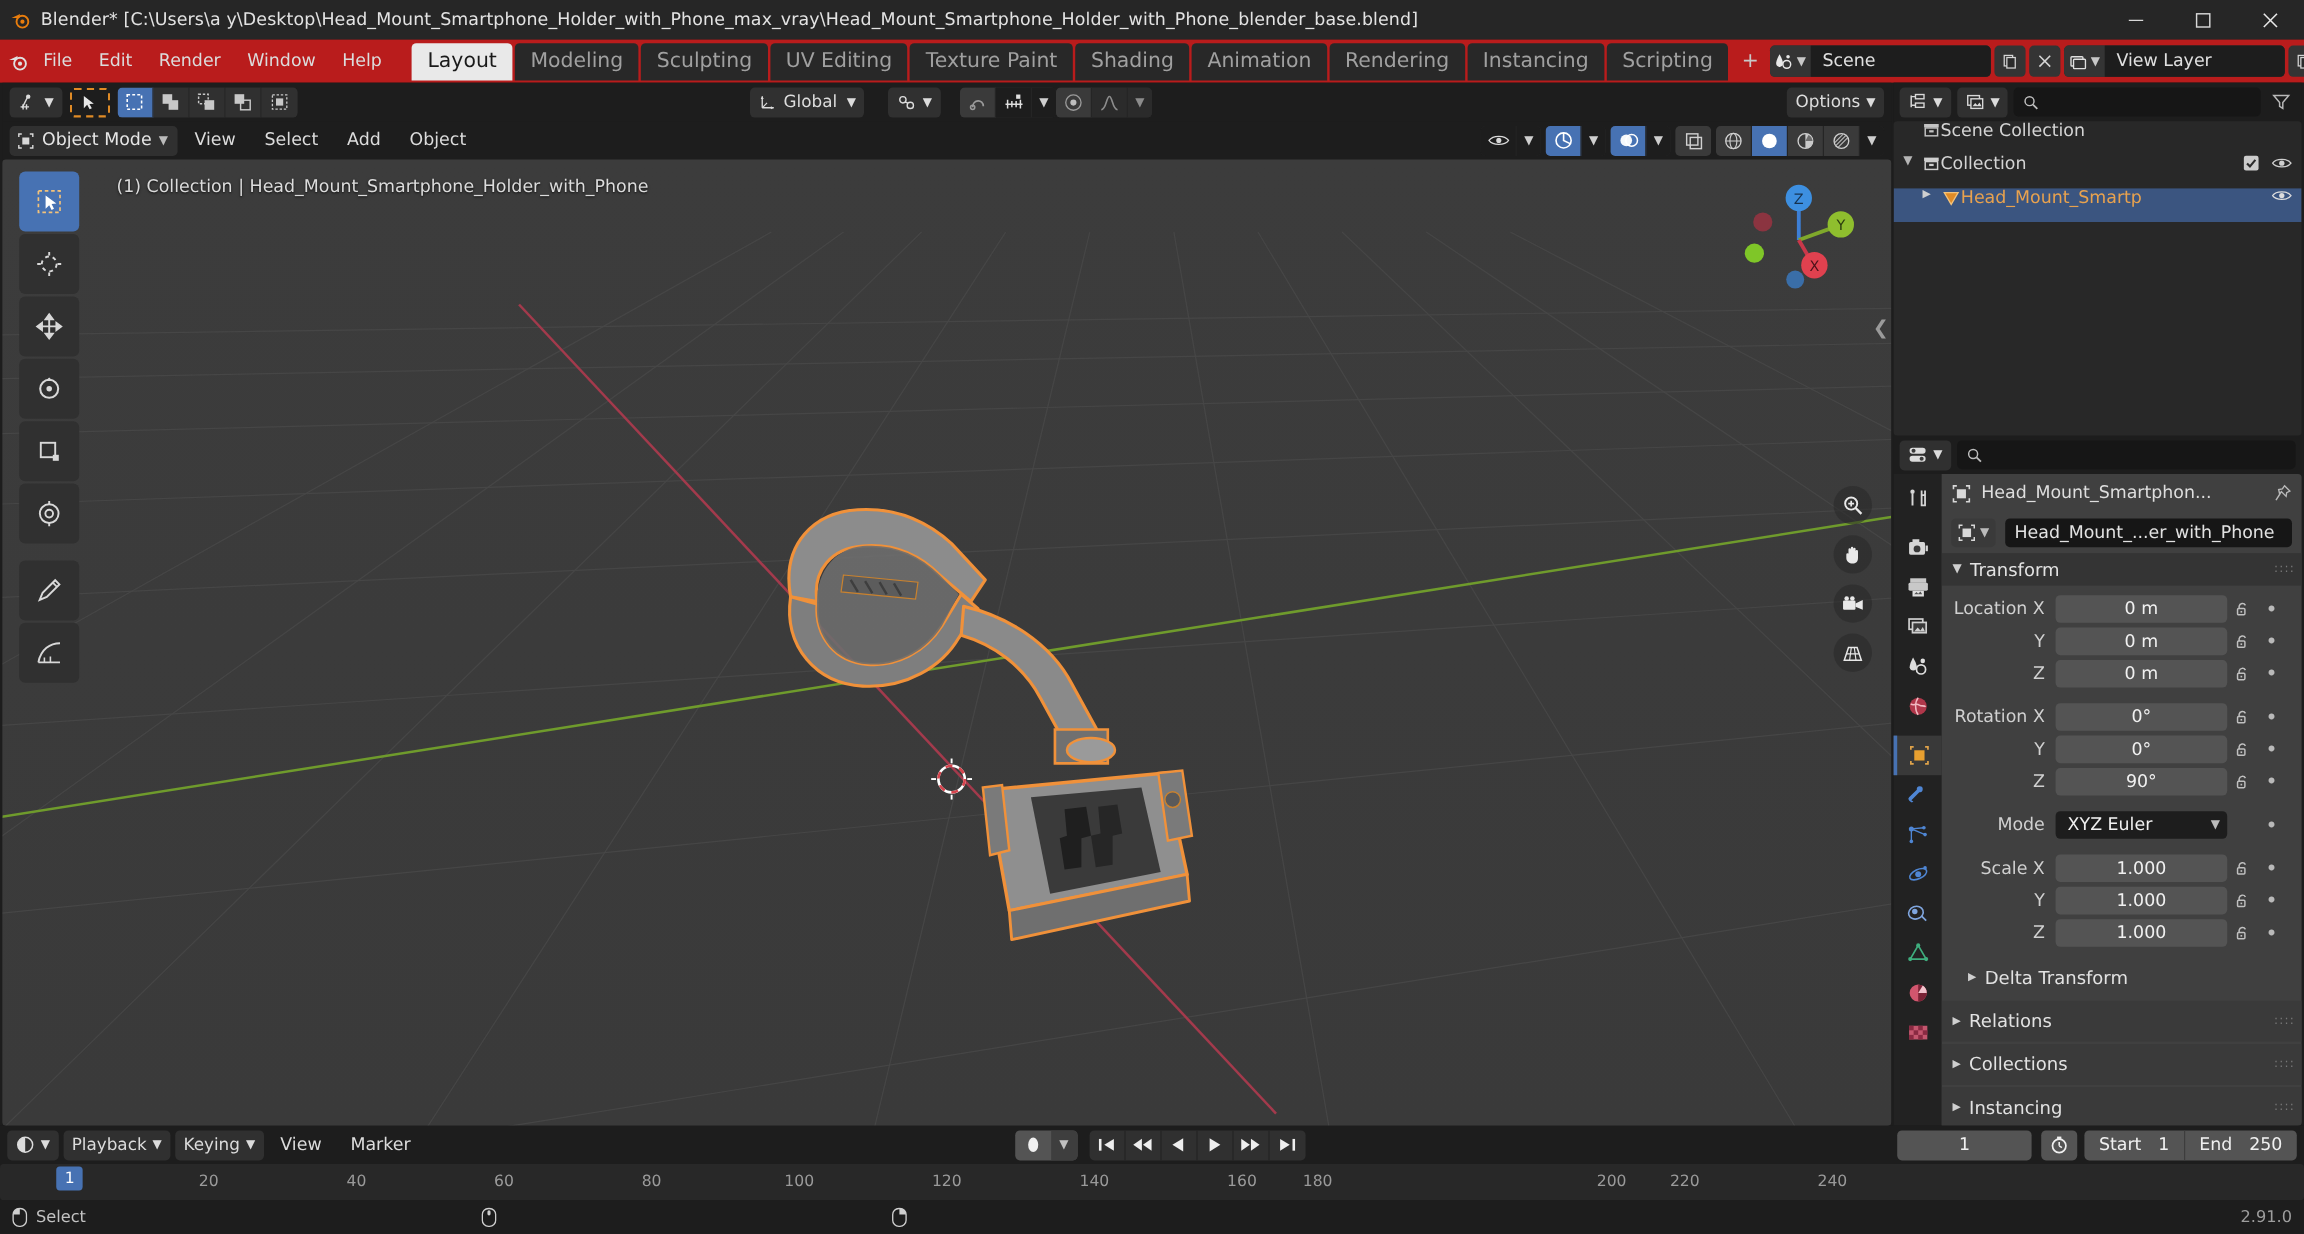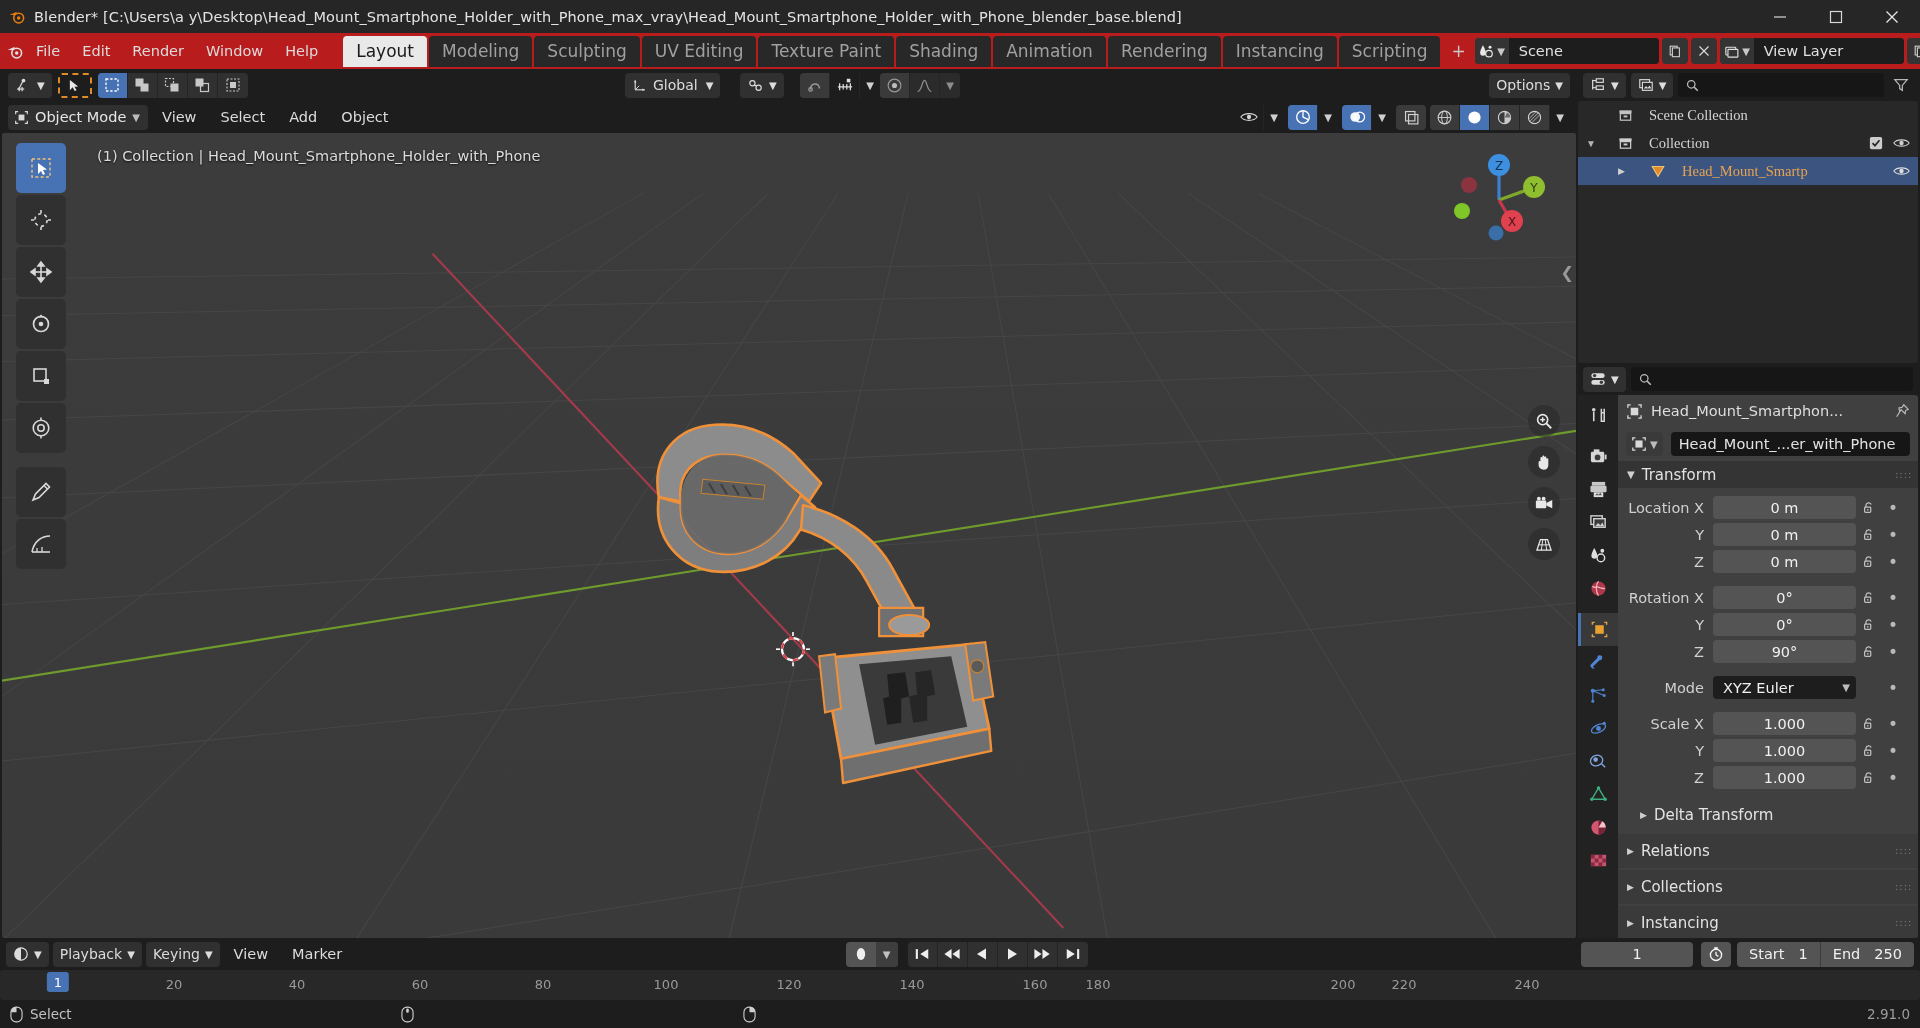--- a/index.html
+++ b/index.html
@@ -63,21 +63,21 @@
   .vp-right-arrow{position:absolute;right:2px;top:130px;color:#9a9a9a;font-size:16px;}
 
   
   .rightcol{width:342px;flex:0 0 342px;display:flex;flex-direction:column;background:#1d1d1d;padding-right:2px;}
 
   
   .outliner{flex:0 0 294px;display:flex;flex-direction:column;}
   .ol-head{height:32px;display:flex;align-items:center;gap:5px;padding:0 5px;background:#1d1d1d;flex:0 0 32px;}
   .search{flex:1;height:24px;background:#161616;border-radius:4px;display:flex;align-items:center;padding:0 8px;gap:6px;}
   .ol-body{flex:1;background:#282828;border-radius:3px;overflow:hidden;font-size:14.5px;}
-  .ol-row{height:28px;display:flex;align-items:center;padding-left:8px;gap:16px;position:relative;font-family:Liberation Serif, serif;}
+  .ol-row{height:28px;display:flex;align-items:flex-start;padding-left:8px;gap:0;position:relative;}
   .ol-row.sel{background:#3b5580;}
   .ol-label{color:#d4d4d4;white-space:nowrap;overflow:hidden;}
   .ol-label.hl{color:#e8a24e;}
   .ol-right{position:absolute;right:8px;display:flex;align-items:center;gap:10px;}
 
   
   .props{flex:1;display:flex;flex-direction:column;min-height:0;}
   .pr-head{height:32px;display:flex;align-items:center;gap:5px;padding:0 5px;flex:0 0 32px;}
   .pr-main{flex:1;display:flex;min-height:0;}
   .pr-tabs{width:40px;flex:0 0 40px;background:#222;display:flex;flex-direction:column;align-items:center;padding-top:4px;gap:0;}

